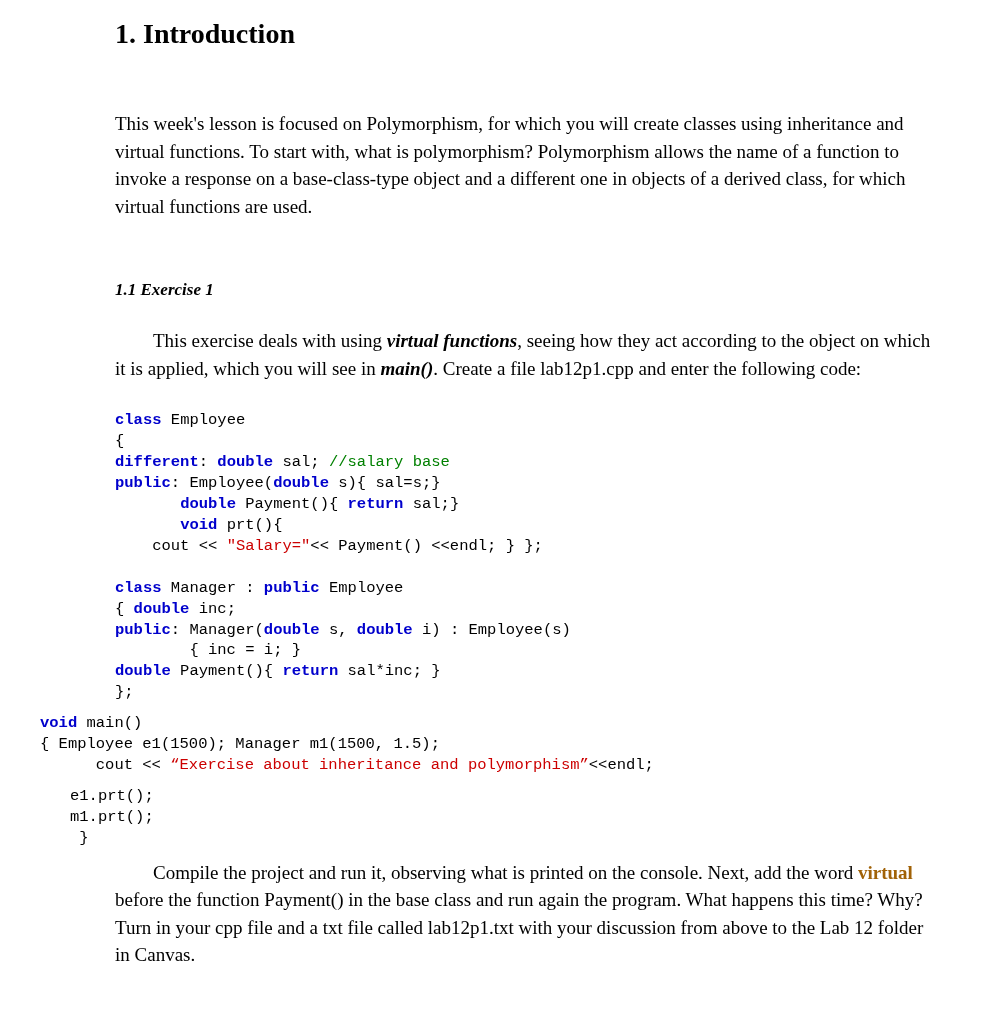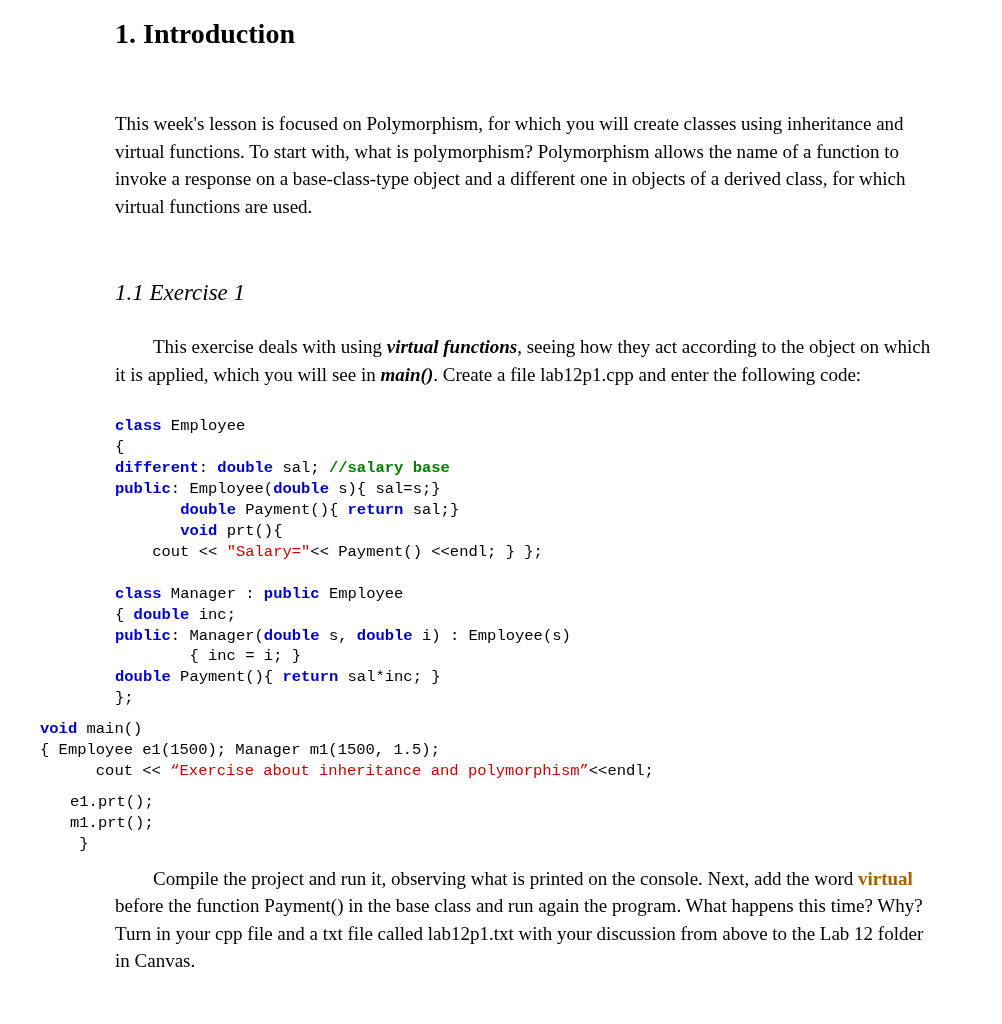--- a/index.html
+++ b/index.html
@@ -21,23 +21,23 @@
       margin-left: 75px;
       margin-bottom: 60px;
     }
     .para1 {
       margin-left: 75px;
       margin-right: 30px;
       line-height: 1.45;
       margin-bottom: 60px;
     }
     .h2 {
-      font-weight: normal;
+      font-weight: bold;
       font-style: italic;
-      font-size: 23px;
+      font-size: 17px;
       margin-left: 75px;
       margin-bottom: 0;
     }
     .para2 {
       margin-left: 75px;
       margin-right: 20px;
       line-height: 1.45;
       margin-bottom: 28px;
       margin-top: 27px;
     }
@@ -47,21 +47,21 @@
       font-size: 15.5px;
       line-height: 1.35;
       white-space: pre;
       margin-bottom: 10px;
     }
     .code-block1 { margin-left: 75px; }
     .code-block2 { margin-left: 0px; }
     .code-block3 { margin-left: 30px; }
     .kw-blue { color: #0000cc; font-weight: bold; }
     .kw-red-str { color: #cc0000; }
-    .comment { color: #008000; font-weight: bold; }
+    .comment { color: #008000; font-weight: normal; }
     .cls-name { font-weight: normal; }
     .kw-blue-plain { color: #a16207; font-weight: bold; }
     .para3 {
       margin-left: 75px;
       margin-right: 20px;
       line-height: 1.45;
     }
     .bi { font-weight: bold; font-style: italic; }
     b { font-weight: normal; }
   </style>

